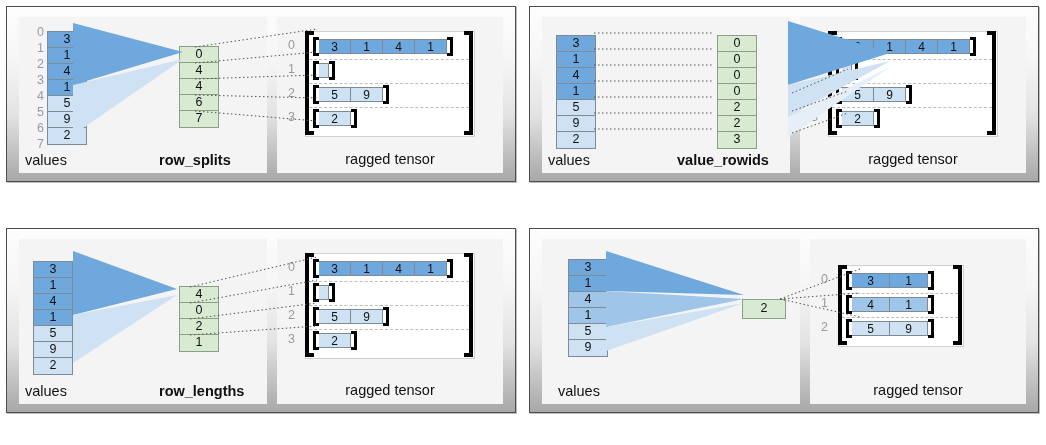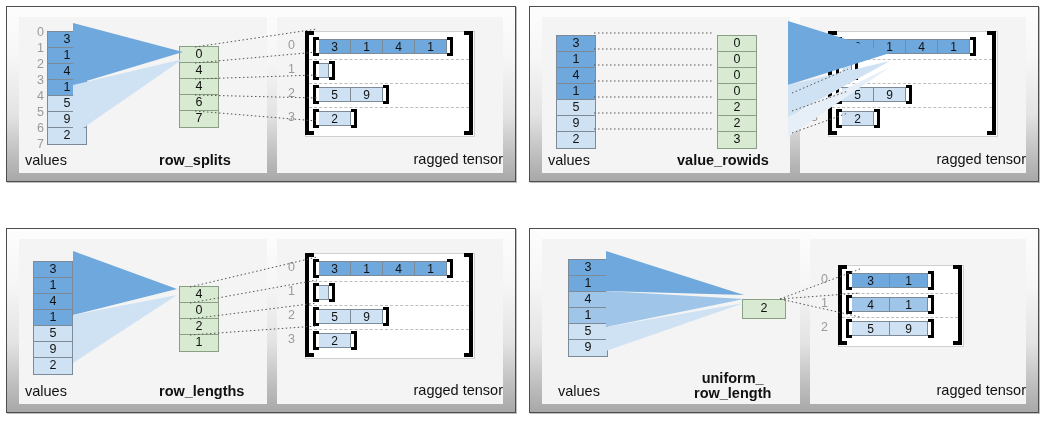--- a/index.html
+++ b/index.html
@@ -31,21 +31,21 @@
   
   .card{
     position:relative;background:#f4f4f4;
     box-sizing:border-box;
   }
   .card.left{width:248px;}
   .card.right{flex:1;}
   .card.leftwide{width:258px;}
 
   .cardlabel{
-    position:absolute;bottom:6px;width:100%;text-align:right;
+    position:absolute;bottom:6px;width:100%;text-align:center;
     font-size:14.5px;color:#111;line-height:1.05;
   }
   .cardlabel.bold{font-weight:bold;}
 
   
   .colwrap{position:absolute;display:flex;flex-direction:row;align-items:flex-start;}
   .idxcol{display:flex;flex-direction:column;}
   .idxcol .idx{
     font-size:12.5px;color:#9a9a9a;text-align:right;width:11px;
     line-height:1;
@@ -381,24 +381,20 @@
               <div class="cell c-dark">3</div>
               <div class="cell c-dark">1</div>
               <div class="cell c-mid">4</div>
               <div class="cell c-mid">1</div>
               <div class="cell c-light">5</div>
               <div class="cell c-light">9</div>
             </div>
           </div>
           <div class="singlebox" style="left: 200px; top: 60px;">2</div>
           <div class="cardlabel" style="width: auto; left: 16px; bottom: 5px;">values</div>
-          <div class="cardlabel bold" style="width: auto; left: 152px; bottom: 3px; text-align: center;">
-            <div>uniform_</div>
-            <div>row_length</div>
-          </div>
         </div>
         <div class="card right">
           <div class="rt" style="left: 12px; top: 26px;">
             <div class="rtbox" style="left: 16px; top: 0px; width: 124px; height: 80px;"></div>
             <div class="bigbrk l" style="top: 0px; height: 80px; left: 16px;">
               <div class="cap t"></div>
               <div class="cap b"></div>
             </div>
             <div class="bigbrk r" style="top: 0px; height: 80px; left: 131px;">
               <div class="cap t"></div>

